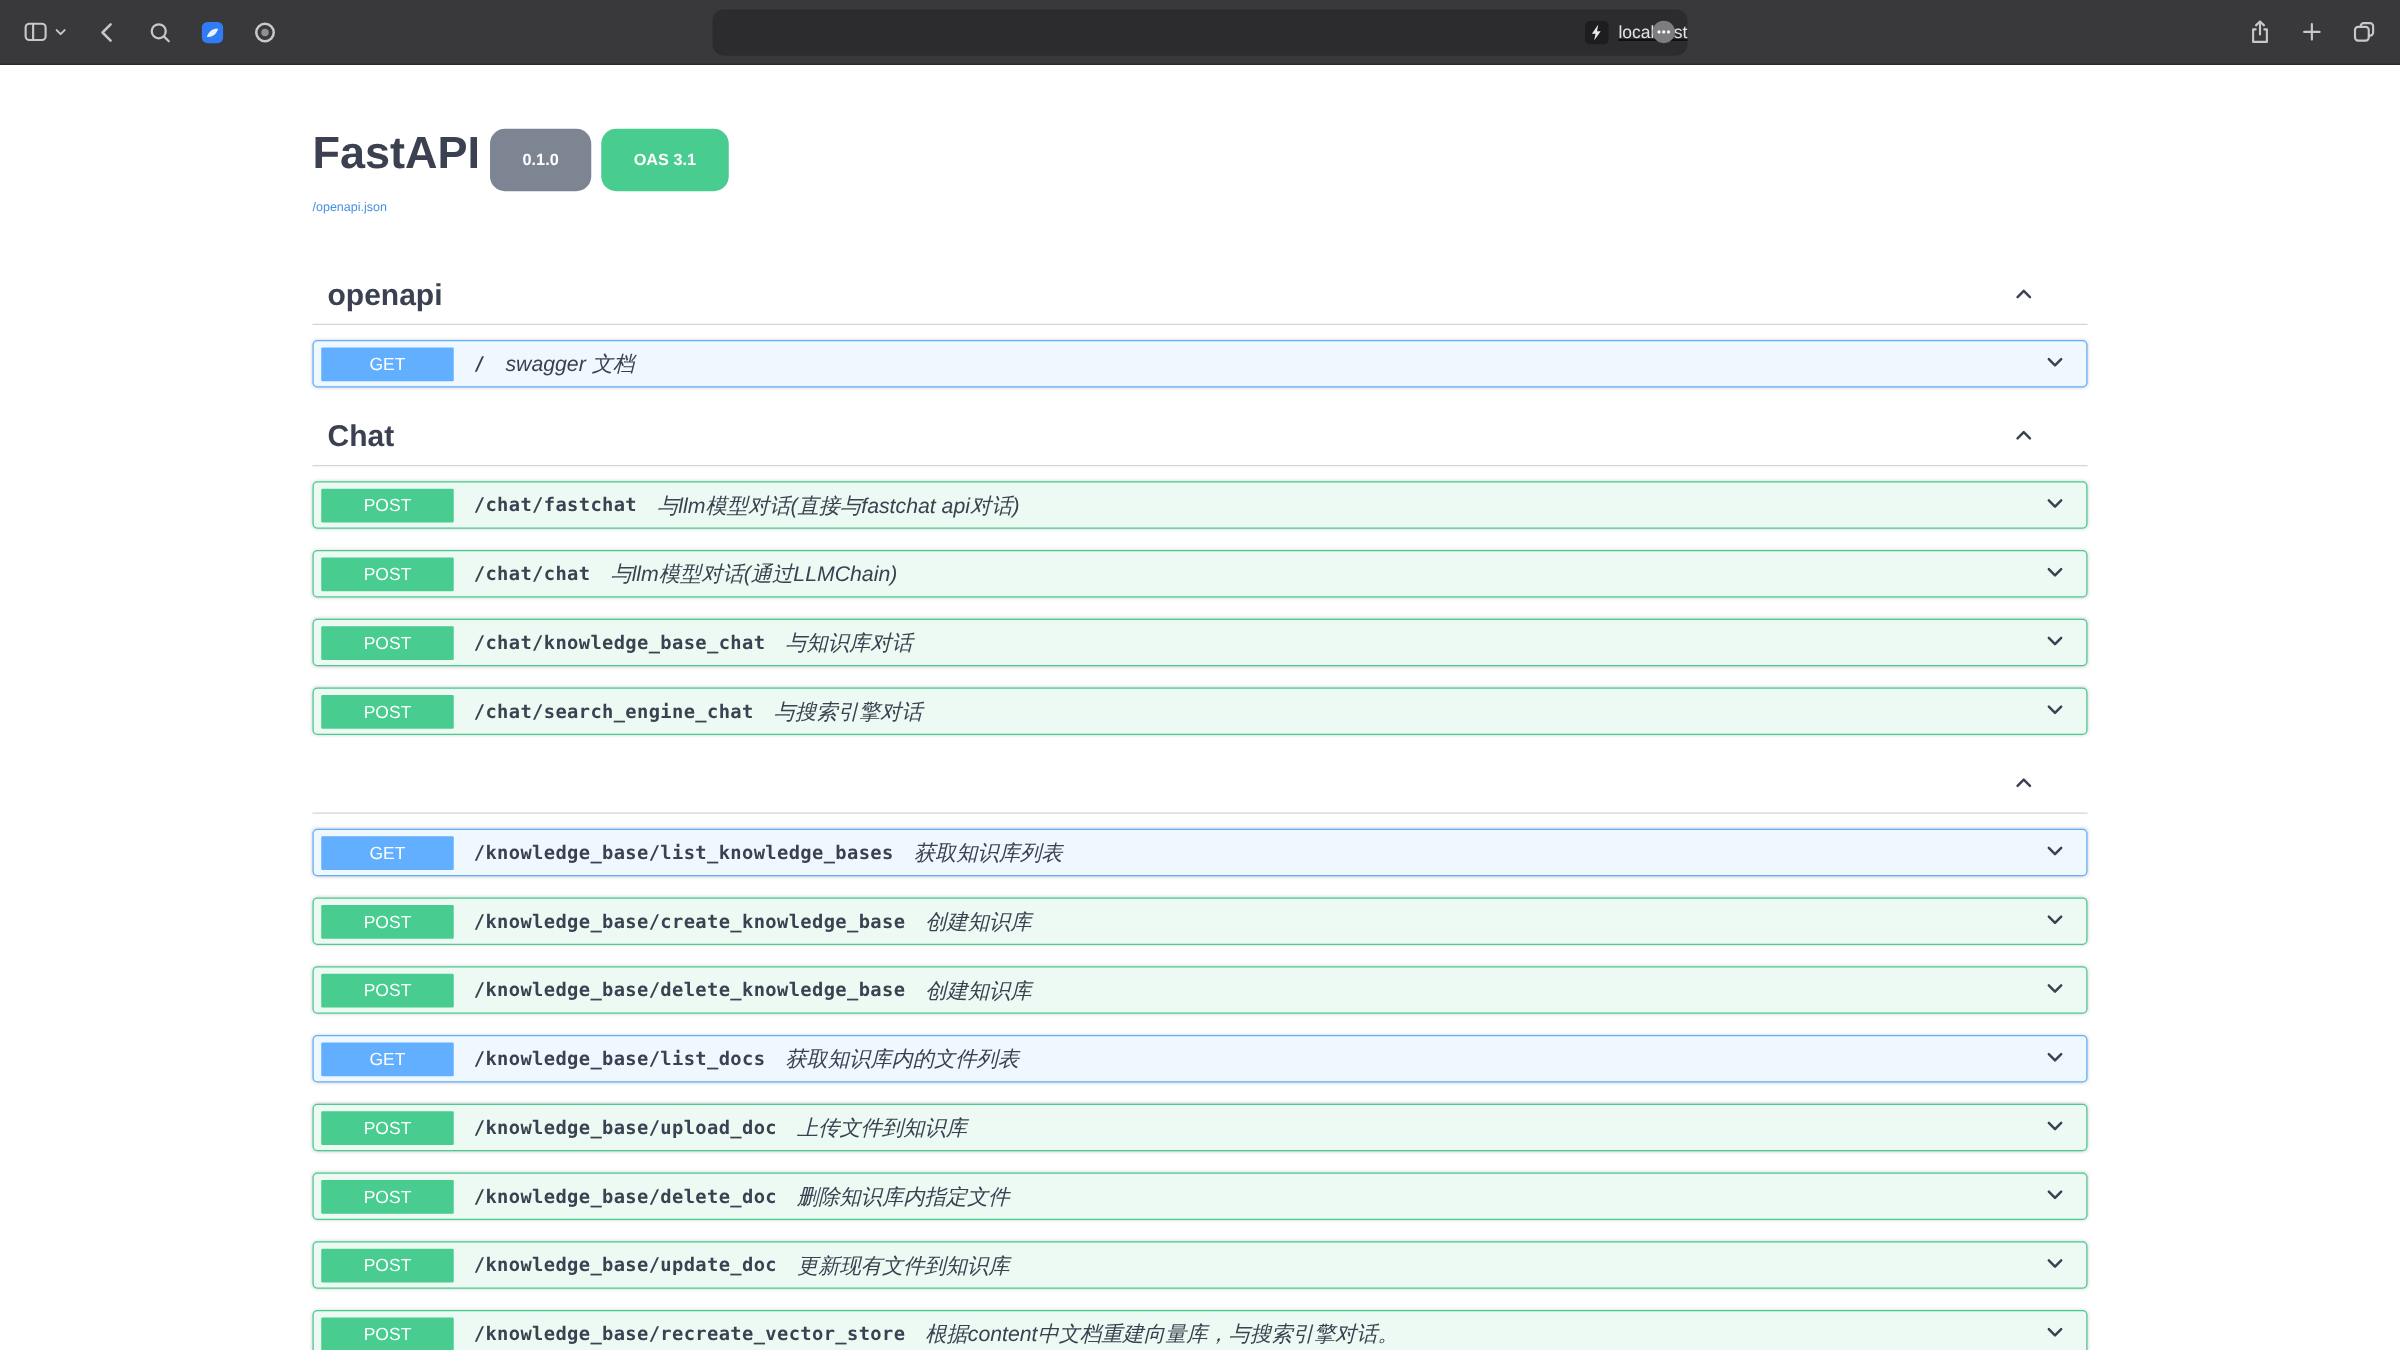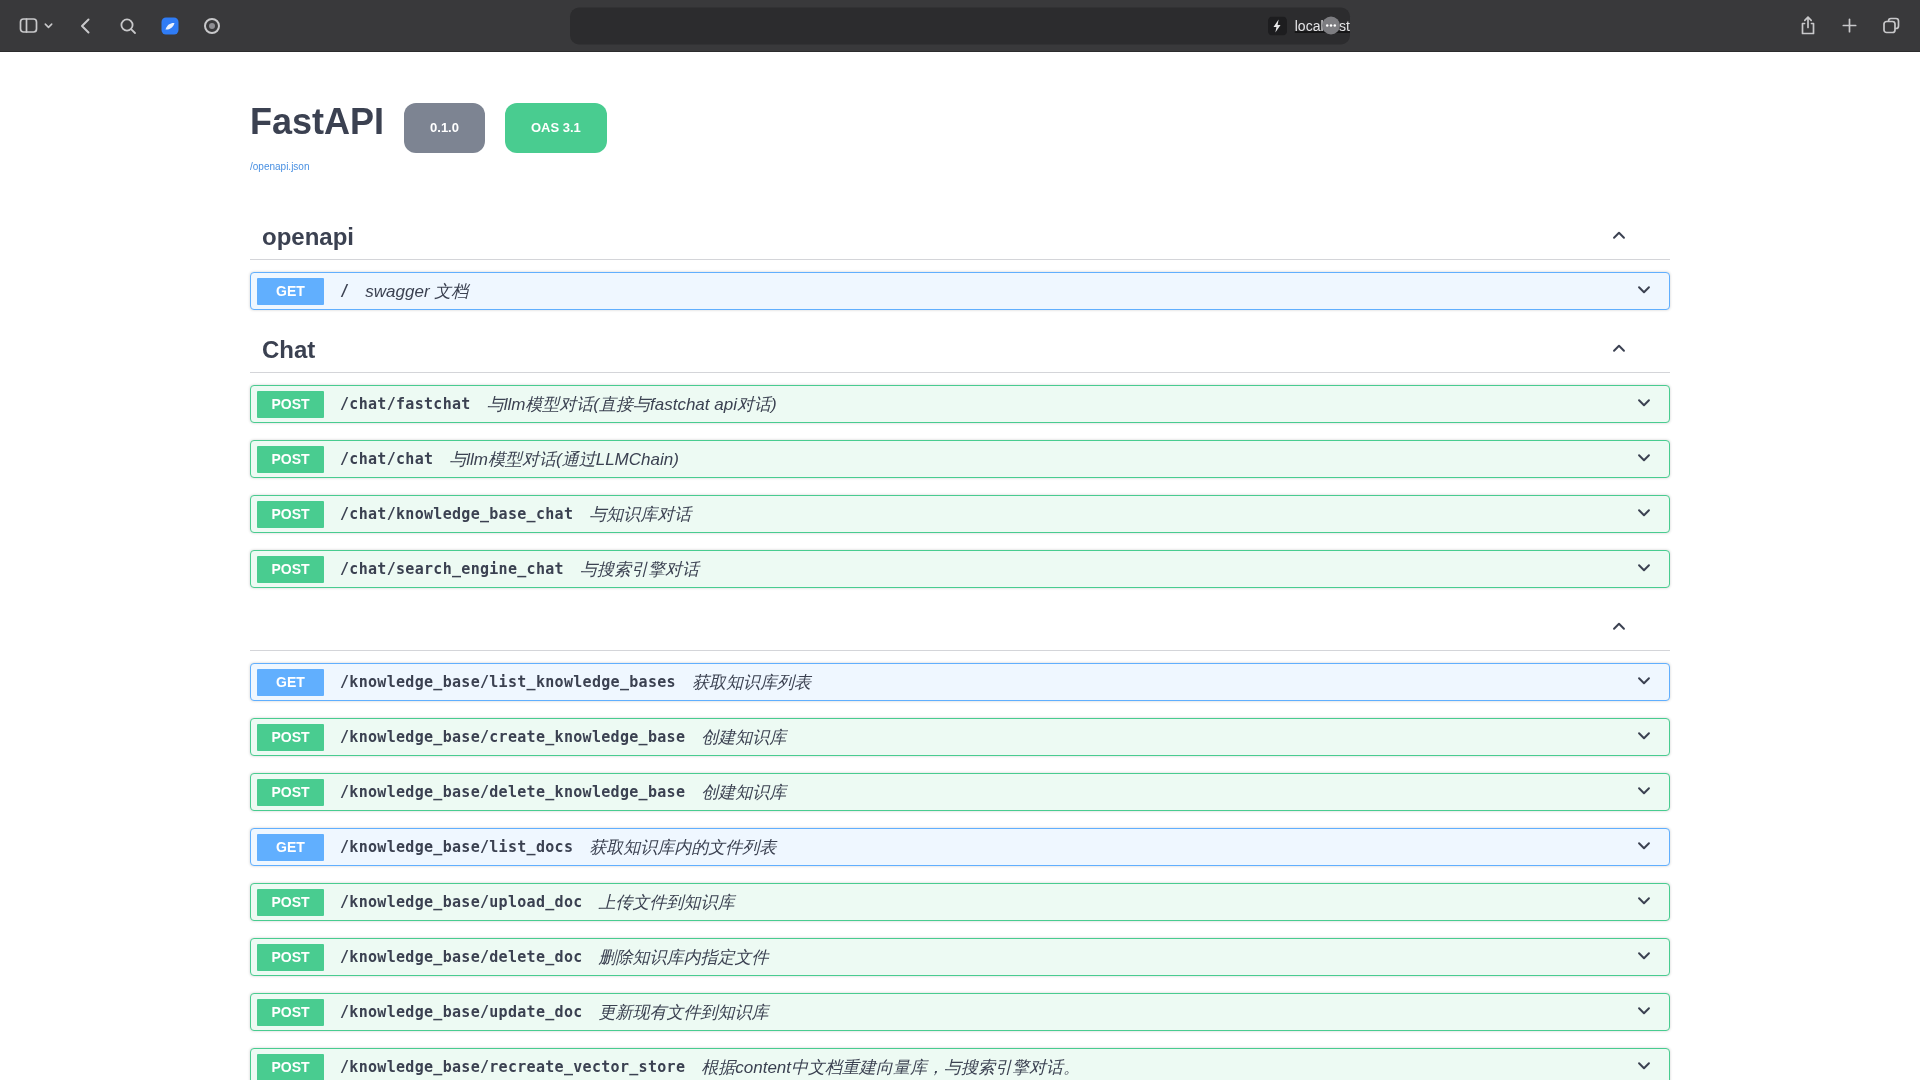--- a/index.html
+++ b/index.html
@@ -38,21 +38,21 @@
   .ext-badge {
     position: absolute; right: 9px; top: 50%;
     transform: translateY(-50%);
     cursor: pointer; display: flex;
   }
 
   
   .page { height: 1028px; overflow: hidden; background: #fff; }
   .swagger { width: 1420px; margin: 0 auto; padding-top: 48px; color: var(--text, #3b4151); }
 
-  .info h2 { font-size: 36px; line-height: 44px; font-weight: 700; display: flex; align-items: flex-start; gap: 20px; }
+  .info h2 { font-size: 36px; line-height: 44px; font-weight: 700; display: flex; align-items: flex-start; gap: 8px; }
   .info h2 .title-text { display: inline-block; }
   .badge { border-radius: 12px; color: #fff; padding: 3px 26px; font-size: 13px; margin-top: 3px; display: inline-block; }
   .badge.version { background: var(--badge-version-bg, #7d8492); font-weight: 600; }
   .badge.oas { background: var(--badge-oas-bg, #49cc90); font-weight: 700; }
   .spec-link { display: inline-block; margin-top: 8px; font-size: 10px; color: var(--accent-link, #4990e2); text-decoration: none; cursor: pointer; }
 
   #sections { margin-top: 40px; }
 
   .opblock-tag {
     display: flex; align-items: center;
@@ -71,23 +71,23 @@
     border-radius: 4px;
     margin-bottom: 17px;
     display: flex; align-items: center;
     box-shadow: 0 0 3px rgba(0,0,0,.19);
     padding: 0 14px 0 6px;
     cursor: pointer;
   }
   .opblock.get  { border-color: var(--get,  #61affe); background: var(--get-bg,  #eff7ff); }
   .opblock.post { border-color: var(--post, #49cc90); background: var(--post-bg, #edfaf3); }
   .method-badge {
-    width: 67px; height: 27px; line-height: 27px;
+    width: 106px; height: 27px; line-height: 27px;
     border-radius: 1px; color: #fff;
-    font-weight: 700; font-size: 14px; text-align: center; flex: none;
+    font-weight: 400; font-size: 14px; text-align: center; flex: none;
     font-family: "Liberation Sans", sans-serif;
   }
   .opblock.get  .method-badge { background: var(--get,  #61affe); }
   .opblock.post .method-badge { background: var(--post, #49cc90); }
   .path {
     margin-left: 16px;
     font-family: "DejaVu Sans Mono", "Liberation Mono", monospace;
     font-weight: 700; font-size: 15px; letter-spacing: .3px;
     color: var(--text, #3b4151);
   }

